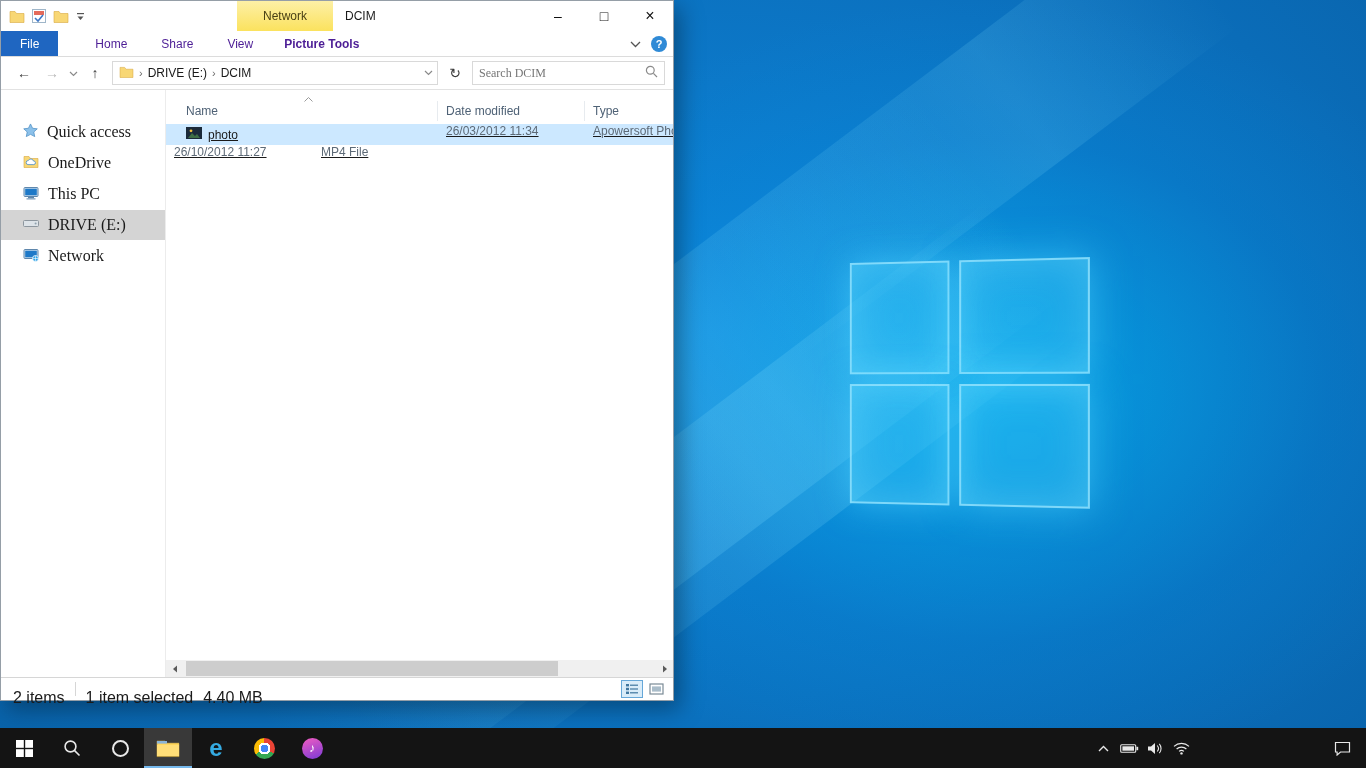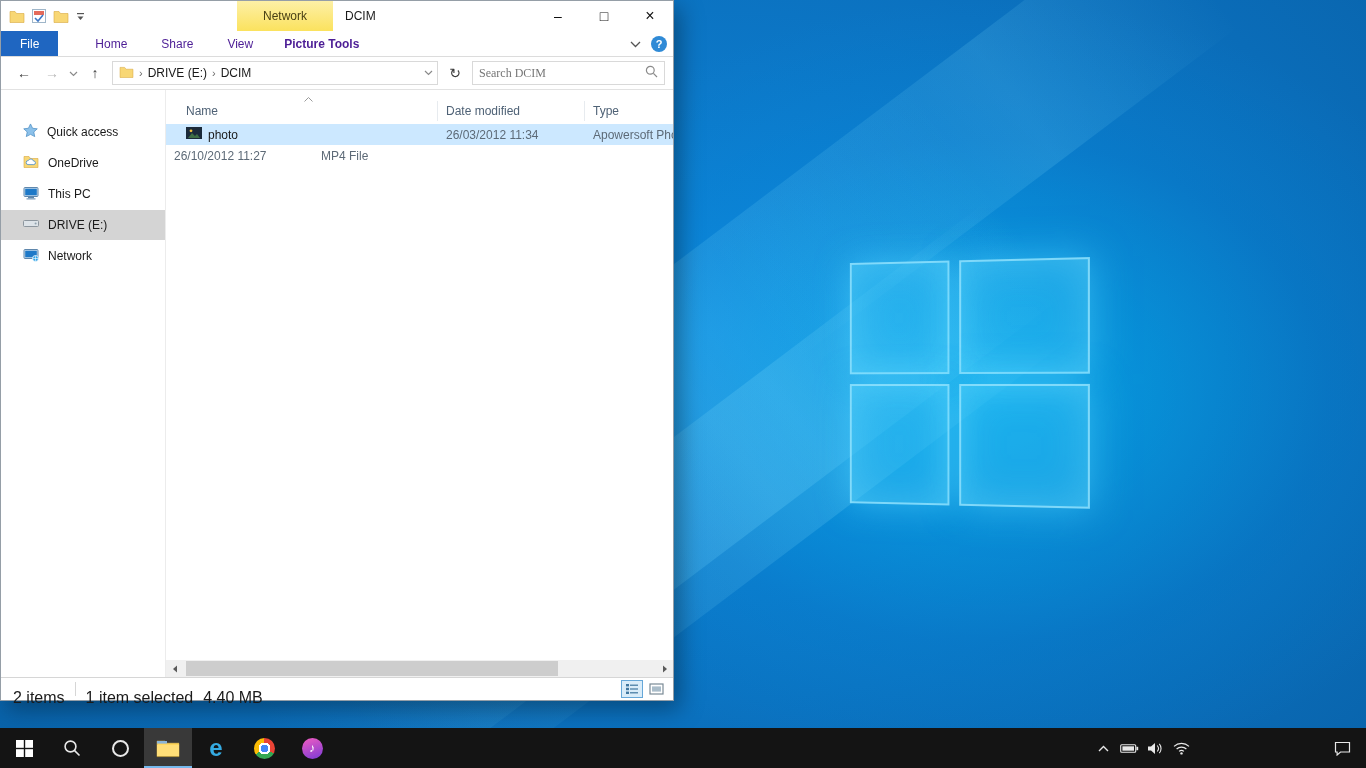--- a/index.html
+++ b/index.html
@@ -56,30 +56,30 @@
   .addr-caret { margin-left:auto; display:flex; }
   .refresh-btn { width:22px; text-align:center; font-size:14px; color:#3b3b3b; }
   .search-box { flex:1; height:24px; border:1px solid #d9d9d9; display:flex; align-items:center; padding:0 6px; }
   .search-box input { flex:1; border:none; outline:none; font-size:12px; font-family:Liberation Serif, serif; color:#1a1a1a; background:transparent; }
   .search-box input::placeholder { color:#767676; }
 
   .main { flex:1; display:flex; position:relative; min-height:0; }
   .sidebar { width:165px; flex:none; border-right:1px solid #ececec; padding-top:26px; }
   .side-item { height:30px; display:flex; align-items:center; gap:9px; padding-left:22px; margin:1px 0; }
   .side-item.selected { background:#d4d4d4; }
-  .side-item .slabel { font-size:12px; }
+  .side-item .slabel { font-size:16px;font-family:Liberation Serif, serif; }
 
   .filepane { flex:1; position:relative; display:flex; flex-direction:column; min-width:0; overflow:hidden; }
   .sort-caret { position:absolute; left:138px; top:1px; }
   .cols { display:flex; height:26px; align-items:center; flex:none; margin-top:8px; }
   .col { font-size:12px; color:#4f6276; padding-left:20px; border-right:1px solid #e7ebef; height:20px; display:flex; align-items:center; }
   .col.c-name { width:272px; }
   .col.c-date { width:147px; padding-left:8px; }
   .col.c-type { flex:1; padding-left:8px; border-right:none; }
-  .frow { display:flex; align-items:center; height:21px; flex:none; }
+  .frow { display:flex; height:21px; flex:none;text-decoration:underline; }
   .frow.selected { background:#cce8ff; }
   .cell { white-space:nowrap; overflow:hidden; }
   .cell.name { width:272px; display:flex; align-items:center; gap:6px; padding-left:20px; }
   .cell.date { width:147px; padding-left:8px; color:#5d6a77; }
   .cell.type { flex:1; padding-left:8px; color:#5d6a77; }
 
   .hscroll { position:absolute; left:0; right:0; bottom:0; height:17px; background:#f0f0f0; display:flex; align-items:center; }
   .hs-arrow { width:17px; height:17px; display:flex; align-items:center; justify-content:center; }
   .hs-track { flex:1; position:relative; height:17px; }
   .hs-thumb { position:absolute; left:3px; top:1px; height:15px; width:372px; background:#cdcdcd; }

